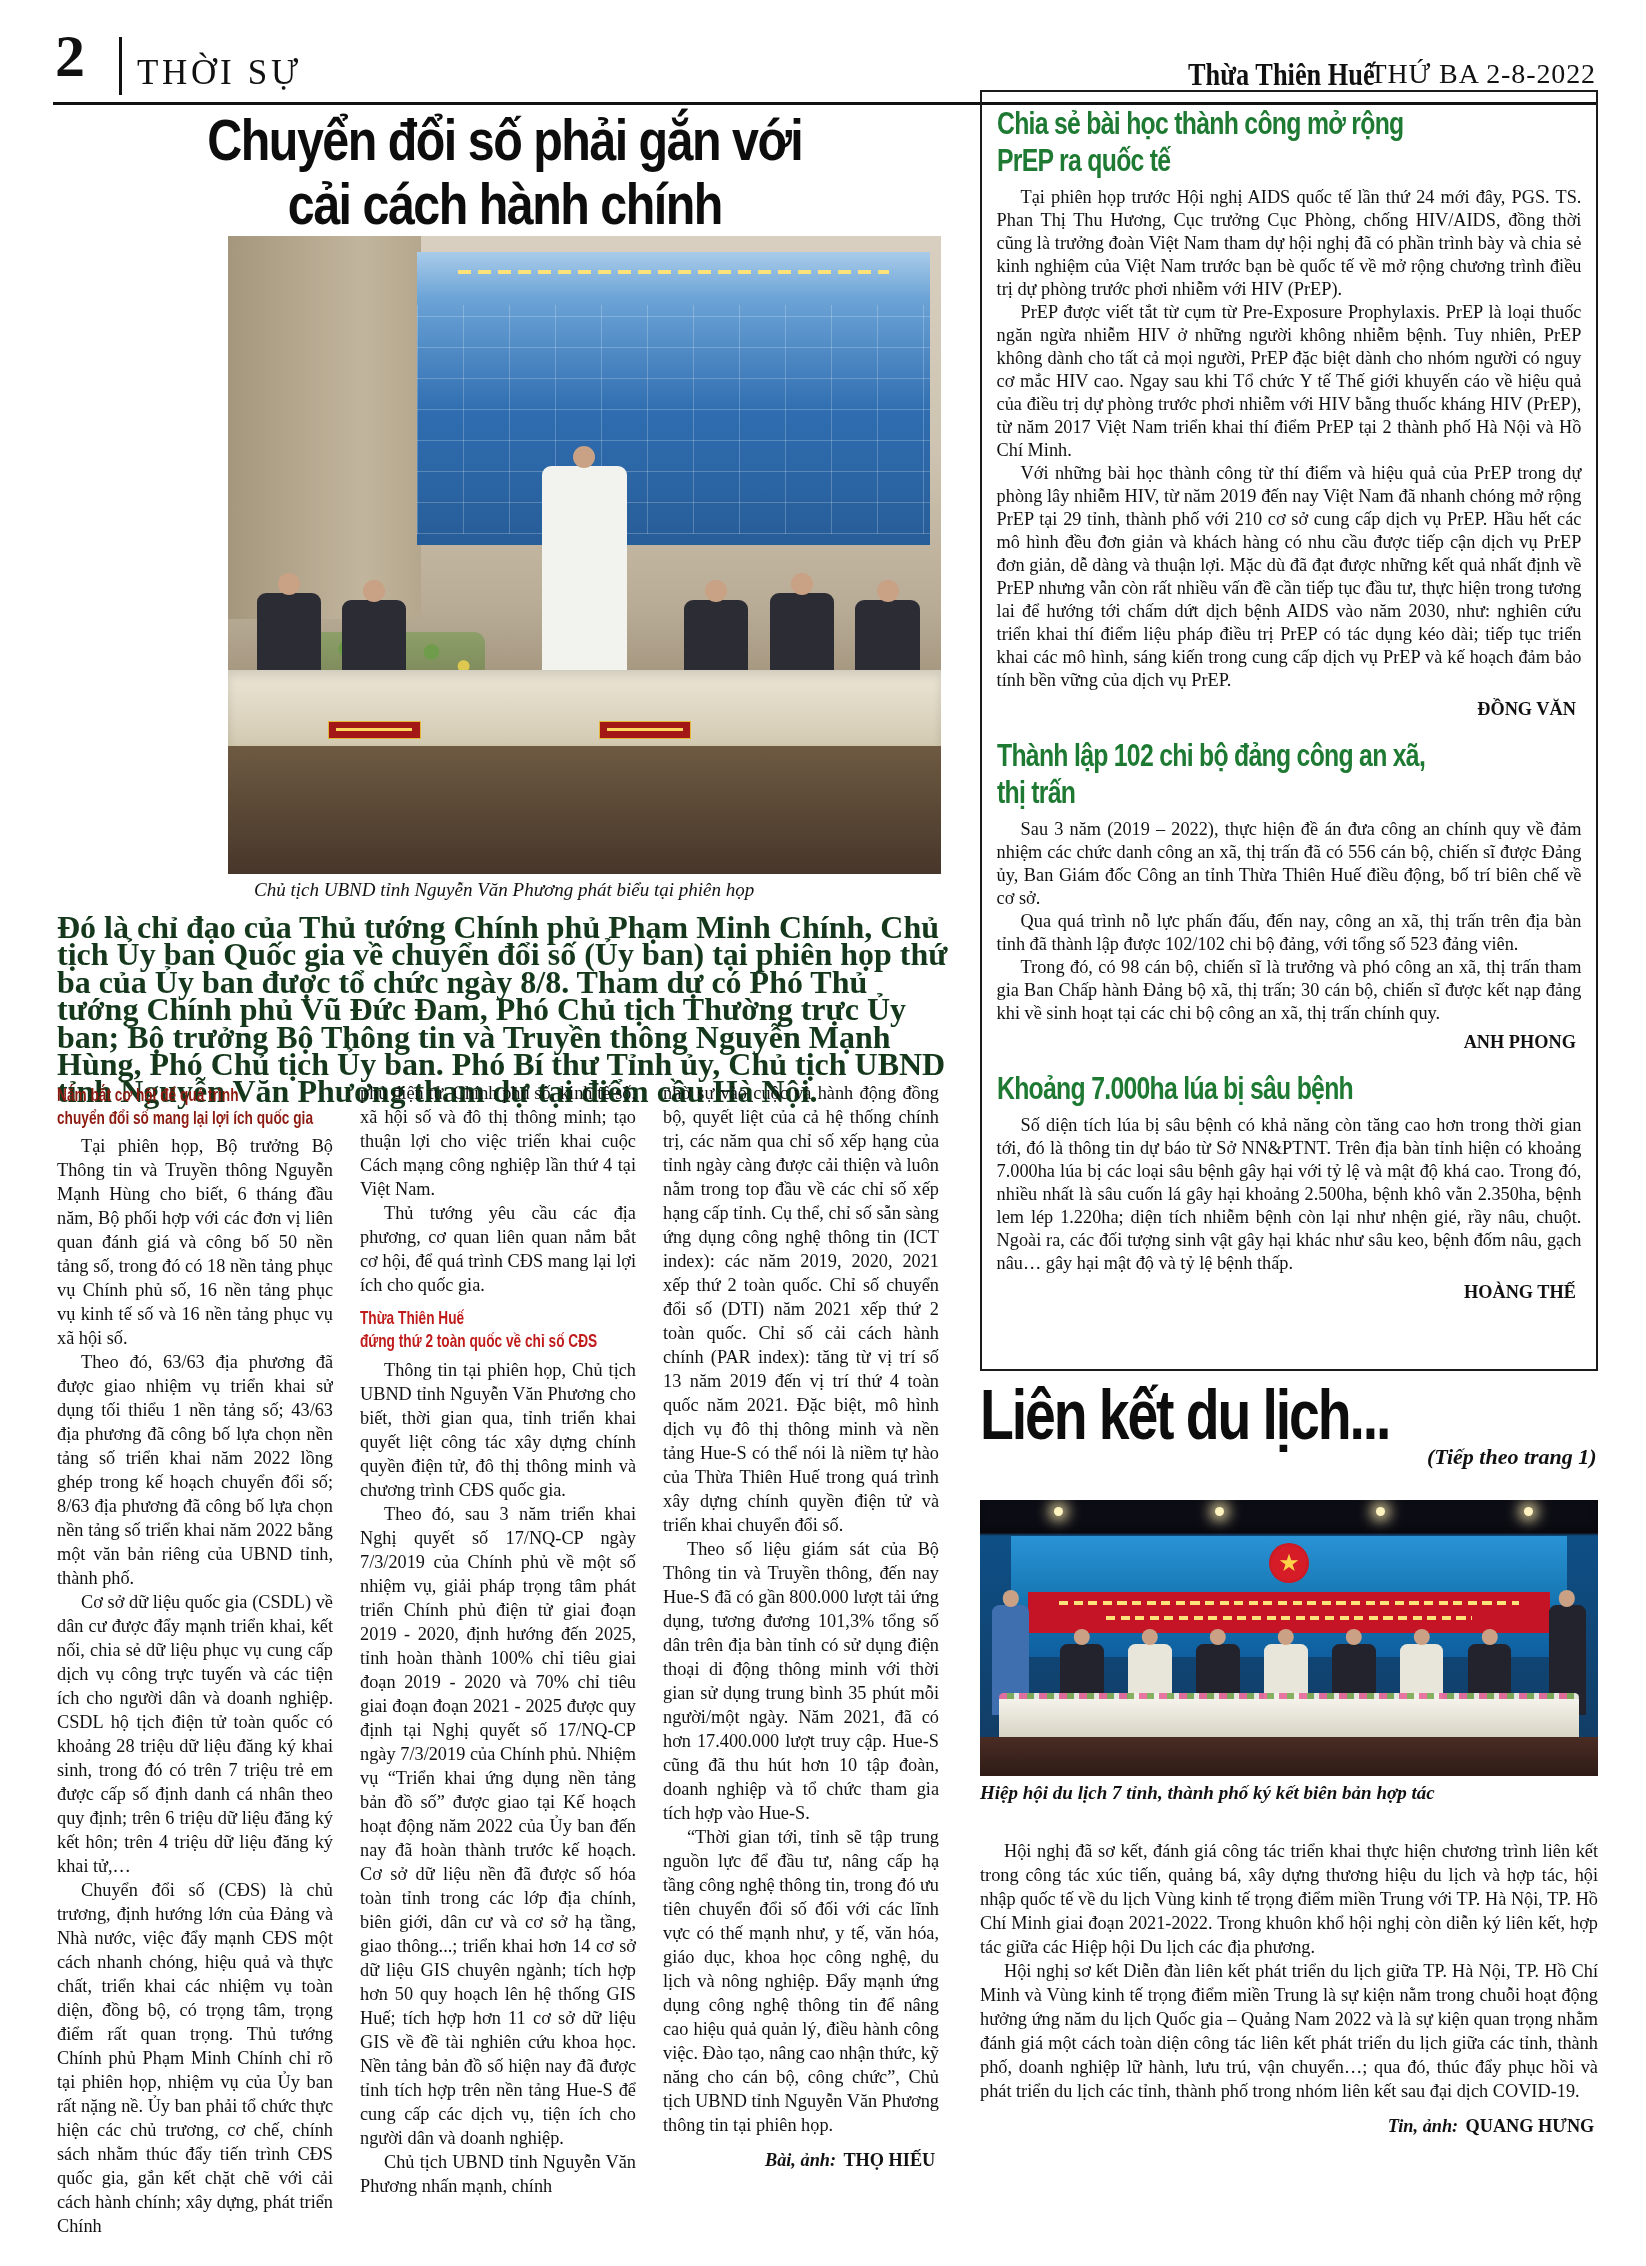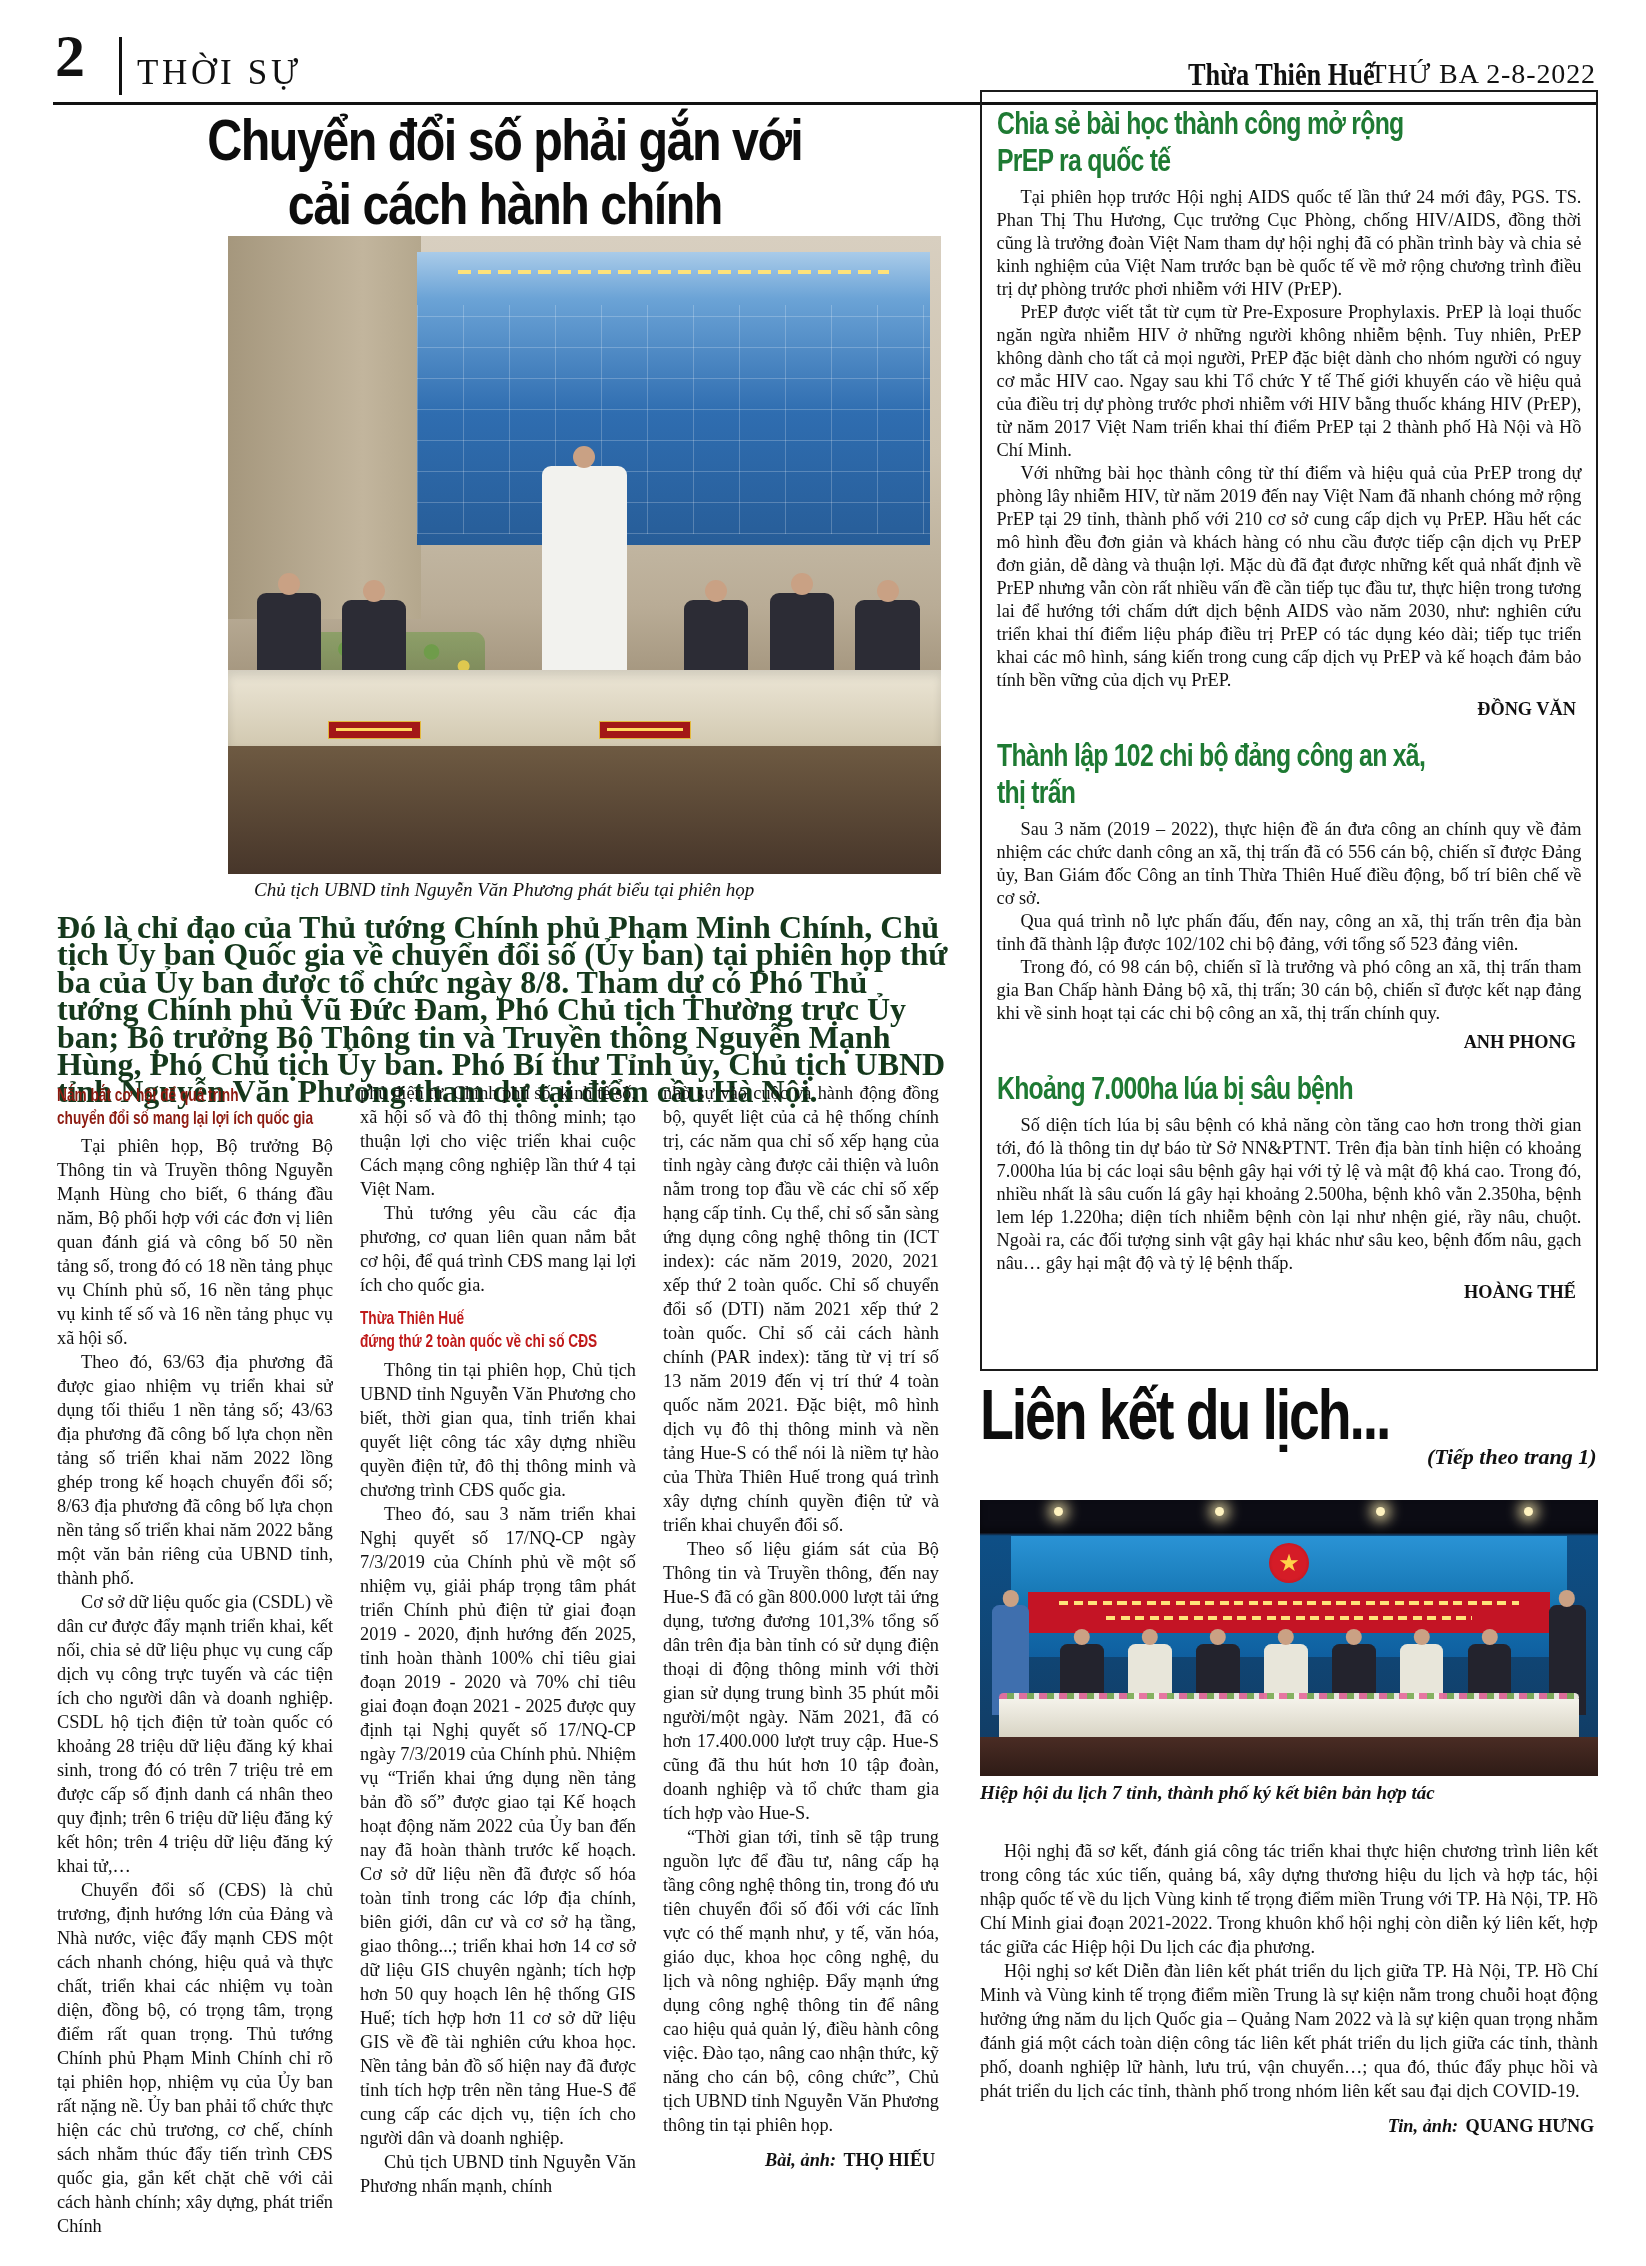--- a/index.html
+++ b/index.html
@@ -184,21 +184,21 @@
 
   <div class="col col2">
     <p class="noindent">phủ điện tử, Chính phủ số, kinh tế số, xã hội số và đô thị thông minh; tạo thuận lợi cho việc triển khai cuộc Cách mạng công nghiệp lần thứ 4 tại Việt Nam.</p>
     <p>Thủ tướng yêu cầu các địa phương, cơ quan liên quan nắm bắt cơ hội, để quá trình CĐS mang lại lợi ích cho quốc gia.</p>
     <div class="subhead red">
       <div class="cx72">
         <div>Thừa Thiên Huế</div>
         <div>đứng thứ 2 toàn quốc về chỉ số CĐS</div>
       </div>
     </div>
-    <p>Thông tin tại phiên họp, Chủ tịch UBND tỉnh Nguyễn Văn Phương cho biết, thời gian qua, tỉnh triển khai quyết liệt công tác xây dựng nhiều quyền điện tử, đô thị thông minh và chương trình CĐS quốc gia.</p>
+    <p>Thông tin tại phiên họp, Chủ tịch UBND tỉnh Nguyễn Văn Phương cho biết, thời gian qua, tỉnh triển khai quyết liệt công tác xây dựng chính quyền điện tử, đô thị thông minh và chương trình CĐS quốc gia.</p>
     <p>Theo đó, sau 3 năm triển khai Nghị quyết số 17/NQ-CP ngày 7/3/2019 của Chính phủ về một số nhiệm vụ, giải pháp trọng tâm phát triển Chính phủ điện tử giai đoạn 2019 - 2020, định hướng đến 2025, tỉnh hoàn thành 100% chỉ tiêu giai đoạn 2019 - 2020 và 70% chỉ tiêu giai đoạn đoạn 2021 - 2025 được quy định tại Nghị quyết số 17/NQ-CP ngày 7/3/2019 của Chính phủ. Nhiệm vụ “Triển khai ứng dụng nền tảng bản đồ số” được giao tại Kế hoạch hoạt động năm 2022 của Ủy ban đến nay đã hoàn thành trước kế hoạch. Cơ sở dữ liệu nền đã được số hóa toàn tỉnh trong các lớp địa chính, biên giới, dân cư và cơ sở hạ tầng, giao thông...; triển khai hơn 14 cơ sở dữ liệu GIS chuyên ngành; tích hợp hơn 50 quy hoạch lên hệ thống GIS Huế; tích hợp hơn 11 cơ sở dữ liệu GIS về đề tài nghiên cứu khoa học. Nền tảng bản đồ số hiện nay đã được tỉnh tích hợp trên nền tảng Hue-S để cung cấp các dịch vụ, tiện ích cho người dân và doanh nghiệp.</p>
     <p>Chủ tịch UBND tỉnh Nguyễn Văn Phương nhấn mạnh, chính</p>
   </div>
 
   <div class="col col3">
     <p class="noindent">nhờ sự vào cuộc và hành động đồng bộ, quyết liệt của cả hệ thống chính trị, các năm qua chỉ số xếp hạng của tỉnh ngày càng được cải thiện và luôn nằm trong top đầu về các chỉ số xếp hạng cấp tỉnh. Cụ thể, chỉ số sẵn sàng ứng dụng công nghệ thông tin (ICT index): các năm 2019, 2020, 2021 xếp thứ 2 toàn quốc. Chỉ số chuyển đổi số (DTI) năm 2021 xếp thứ 2 toàn quốc. Chỉ số cải cách hành chính (PAR index): tăng từ vị trí số 13 năm 2019 đến vị trí thứ 4 toàn quốc năm 2021. Đặc biệt, mô hình dịch vụ đô thị thông minh và nền tảng Hue-S có thể nói là niềm tự hào của Thừa Thiên Huế trong quá trình xây dựng chính quyền điện tử và triển khai chuyển đổi số.</p>
     <p>Theo số liệu giám sát của Bộ Thông tin và Truyền thông, đến nay Hue-S đã có gần 800.000 lượt tải ứng dụng, tương đương 101,3% tổng số dân trên địa bàn tỉnh có sử dụng điện thoại di động thông minh với thời gian sử dụng trung bình 35 phút mỗi người/một ngày. Năm 2021, đã có hơn 17.400.000 lượt truy cập. Hue-S cũng đã thu hút hơn 10 tập đoàn, doanh nghiệp và tổ chức tham gia tích hợp vào Hue-S.</p>
     <p>“Thời gian tới, tỉnh sẽ tập trung nguồn lực để đầu tư, nâng cấp hạ tầng công nghệ thông tin, trong đó ưu tiên chuyển đổi số đối với các lĩnh vực có thế mạnh như, y tế, văn hóa, giáo dục, khoa học công nghệ, du lịch và nông nghiệp. Đẩy mạnh ứng dụng công nghệ thông tin để nâng cao hiệu quả quản lý, điều hành công việc. Đào tạo, nâng cao nhận thức, kỹ năng cho cán bộ, công chức”, Chủ tịch UBND tỉnh Nguyễn Văn Phương thông tin tại phiên họp.</p>
     <div class="byline">
       <span class="pfx">Bài, ảnh:</span><span>THỌ HIẾU</span>

